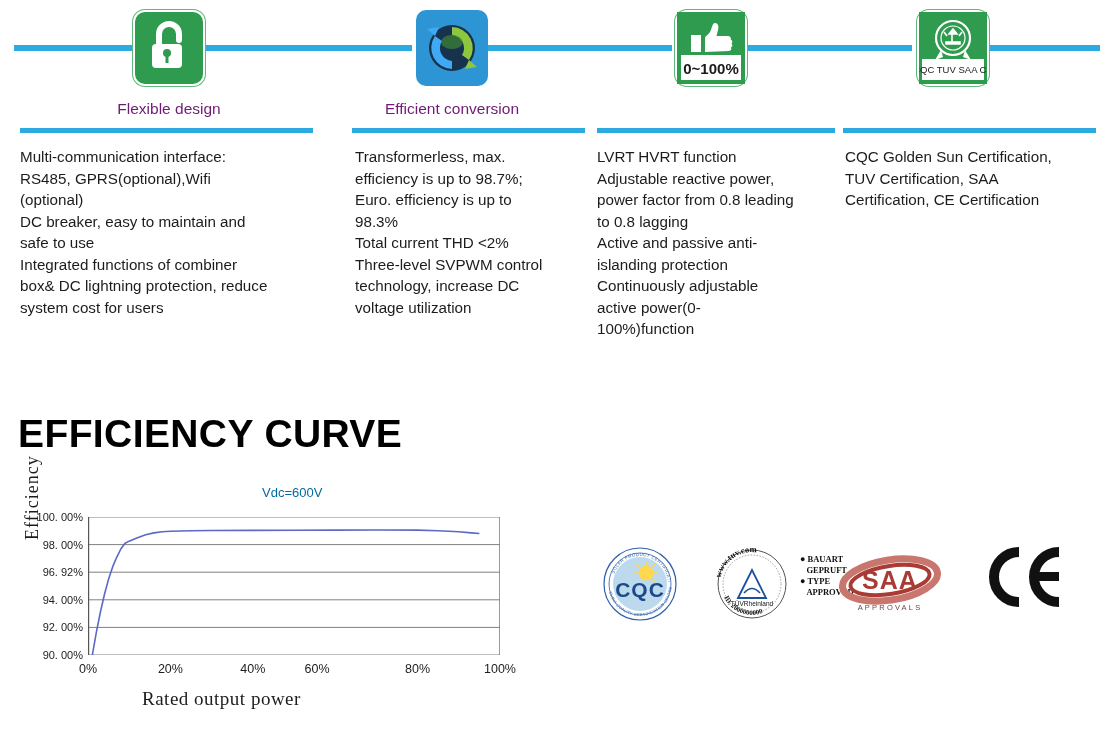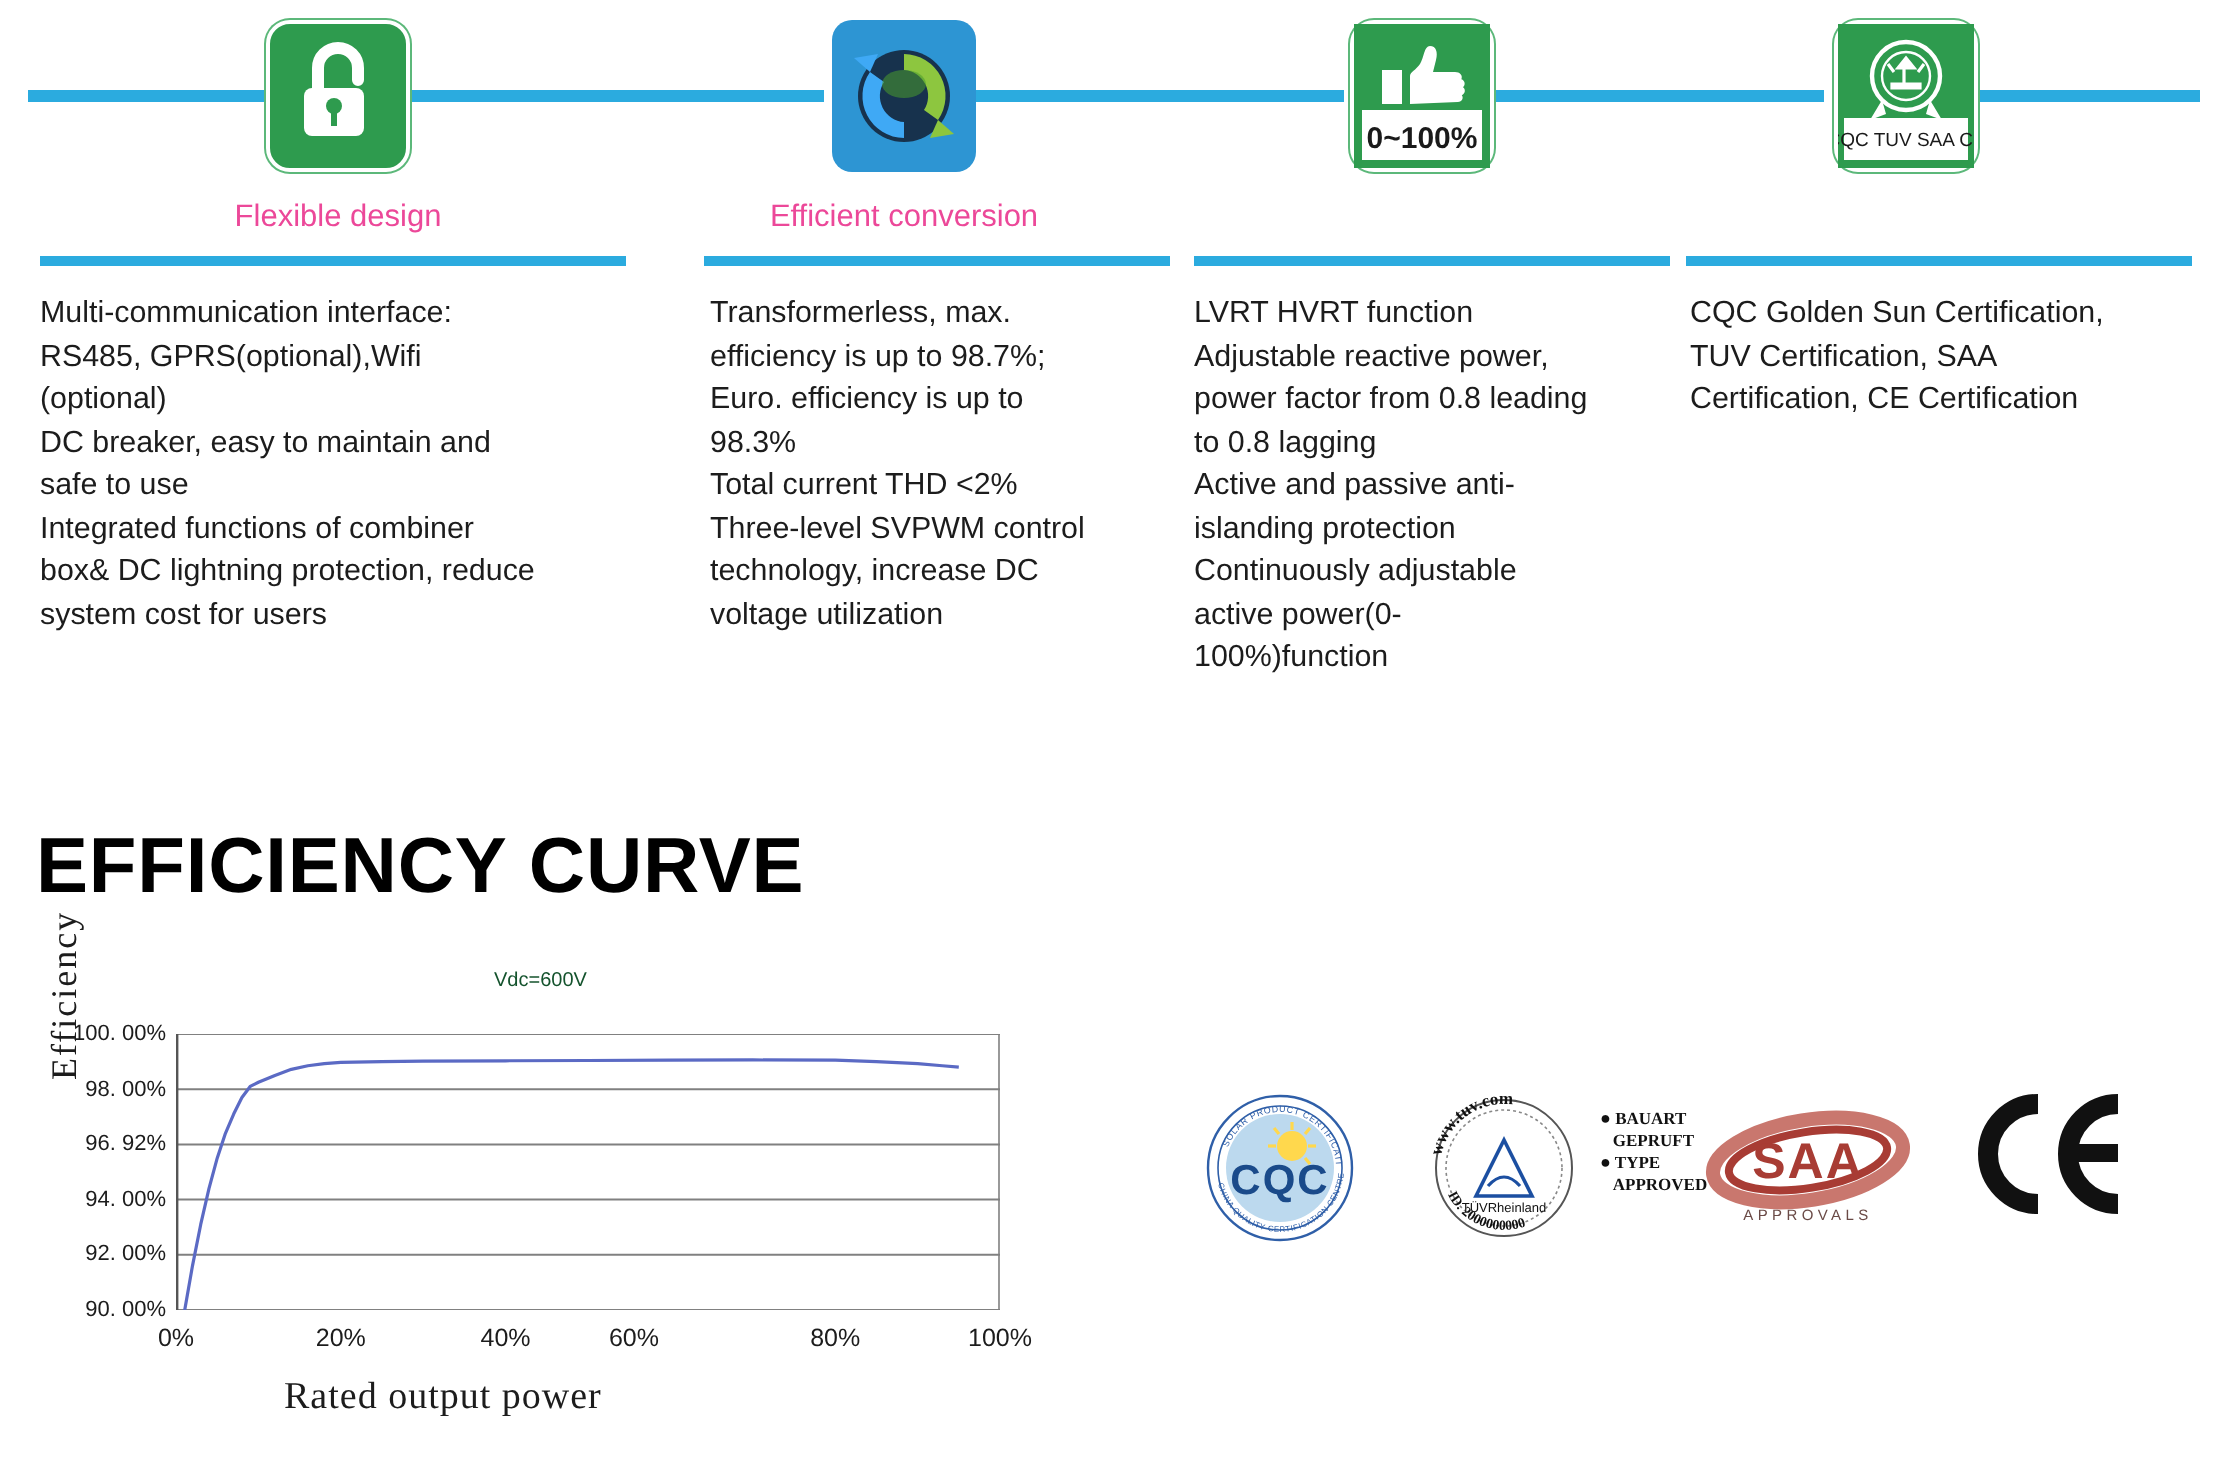--- a/index.html
+++ b/index.html
@@ -55,21 +55,21 @@
     background: #2E9B4E;
     border: 2px solid #ffffff;
     box-shadow: 0 0 0 1px #5cb87a;
   }
   .feature-icon svg { display:block; }
 
   .feature-label {
     position: absolute;
     top: 100px;
     font-size: 15.5px;
-    color: #ec4899;
+    color: #701a75;
     text-align: center;
     white-space: nowrap;
   }
   .label-underline {
     position: absolute;
     top: 128px;
     height: 5px;
     background: #2BABDF;
   }
 
@@ -96,24 +96,24 @@
 
   #chart-block {
     position: absolute;
     left: 30px;
     top: 485px;
     width: 500px;
     height: 230px;
   }
   #chart-subtitle {
     position: absolute;
-    left: 217px;
+    left: 232px;
     top: 0px;
-    font-size: 10px;
-    color: #14532d;
+    font-size: 13px;
+    color: #0369a1;
     white-space: nowrap;
   }
   #y-axis-title {
     position: absolute;
     left: -8px;
     top: 55px;
     width: 120px;
     font-family: "Liberation Serif", serif;
     font-size: 18px;
     letter-spacing: 1px;
@@ -361,21 +361,21 @@
     </svg>
   </div>
 
   <div class="tuv-text" style="left:205px; top:14px;">
     <span style="font-size:9px;">●</span> BAUART<br>
     &nbsp;&nbsp;&nbsp;GEPRUFT<br>
     <span style="font-size:9px;">●</span> TYPE<br>
     &nbsp;&nbsp;&nbsp;APPROVED
   </div>
 
-  <div class="cert-logo" style="left:257px; top:8px;">
+  <div class="cert-logo" style="left:243px; top:8px;">
     <svg width="105" height="72" viewBox="0 0 105 72">
       <ellipse cx="52" cy="32" rx="48" ry="20" fill="none" stroke="#c9776e" stroke-width="7" transform="rotate(-9 52 32)"></ellipse>
       <ellipse cx="52" cy="32" rx="40" ry="14" fill="none" stroke="#a83c34" stroke-width="4" transform="rotate(-9 52 32)"></ellipse>
       <rect x="18" y="14" width="70" height="34" fill="#ffffff" transform="rotate(-9 52 32)" opacity="0.0"></rect>
       <text x="52" y="41" font-family="Liberation Sans, sans-serif" font-size="25" font-weight="bold" fill="#a83c34" text-anchor="middle" letter-spacing="1">SAA</text>
       <text x="52" y="62" font-family="Liberation Sans, sans-serif" font-size="7.5" fill="#6a4a46" text-anchor="middle" letter-spacing="2.2">APPROVALS</text>
     </svg>
   </div>
 
   <div class="cert-logo" style="left:390px; top:6px;">

